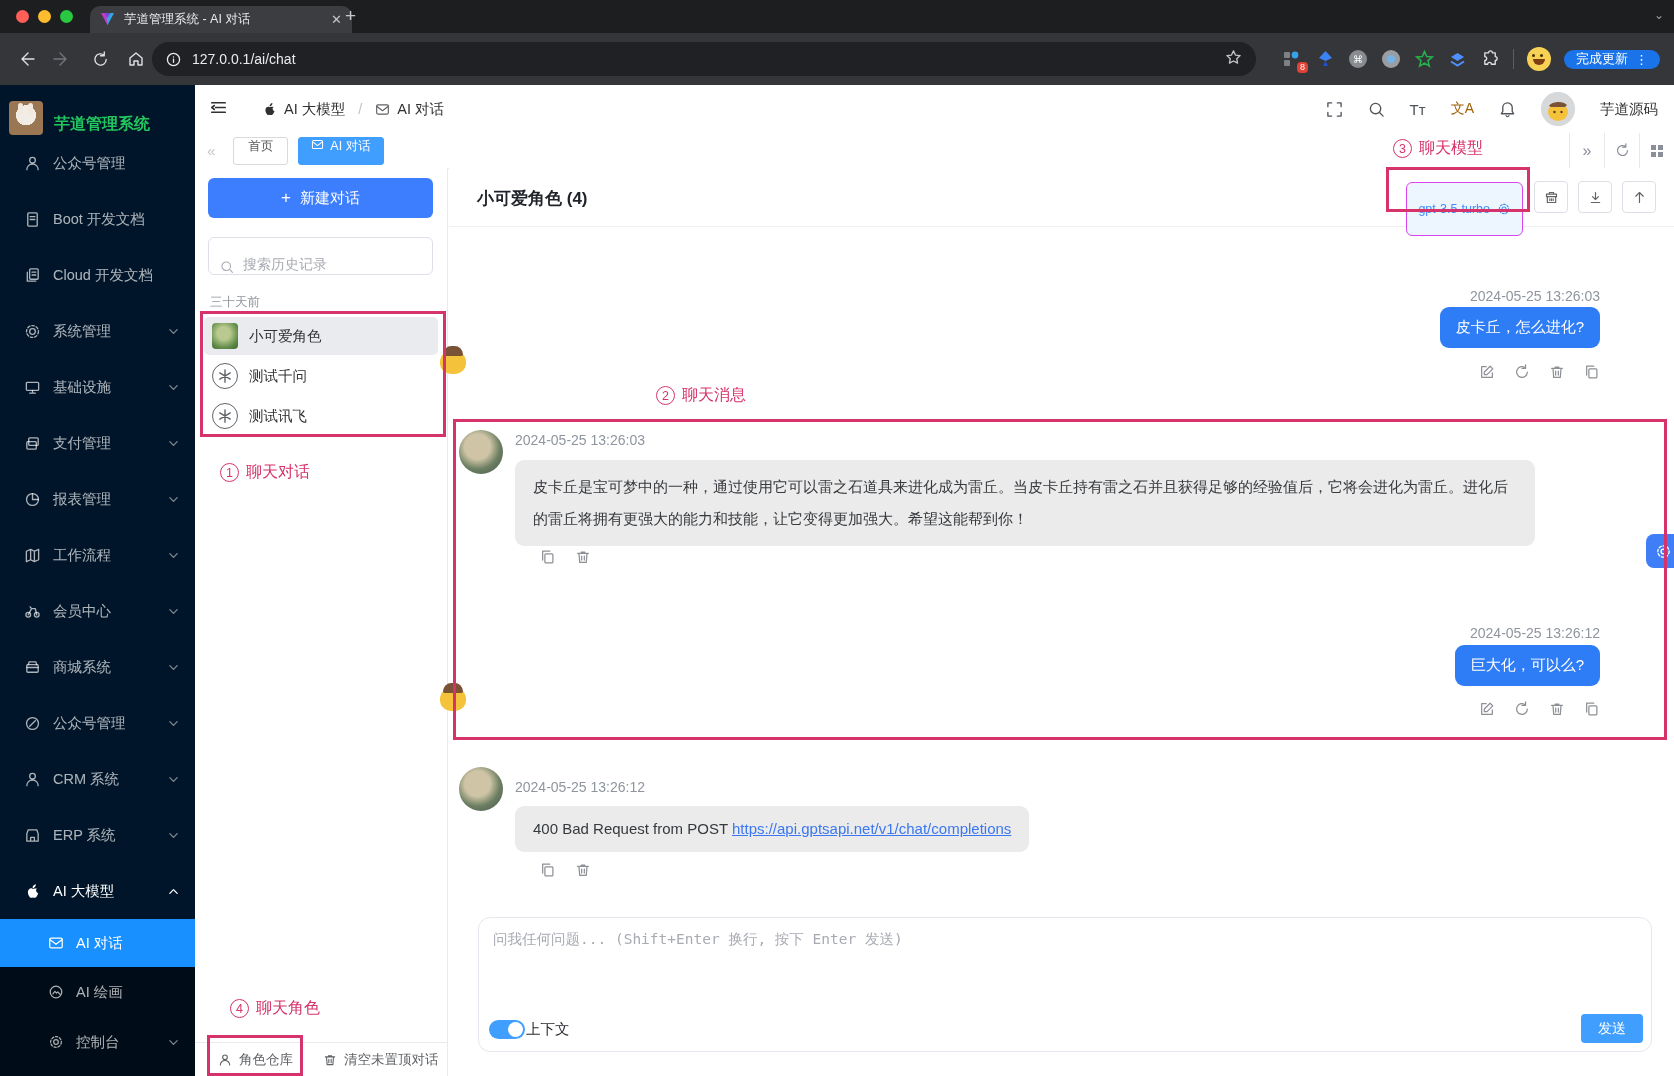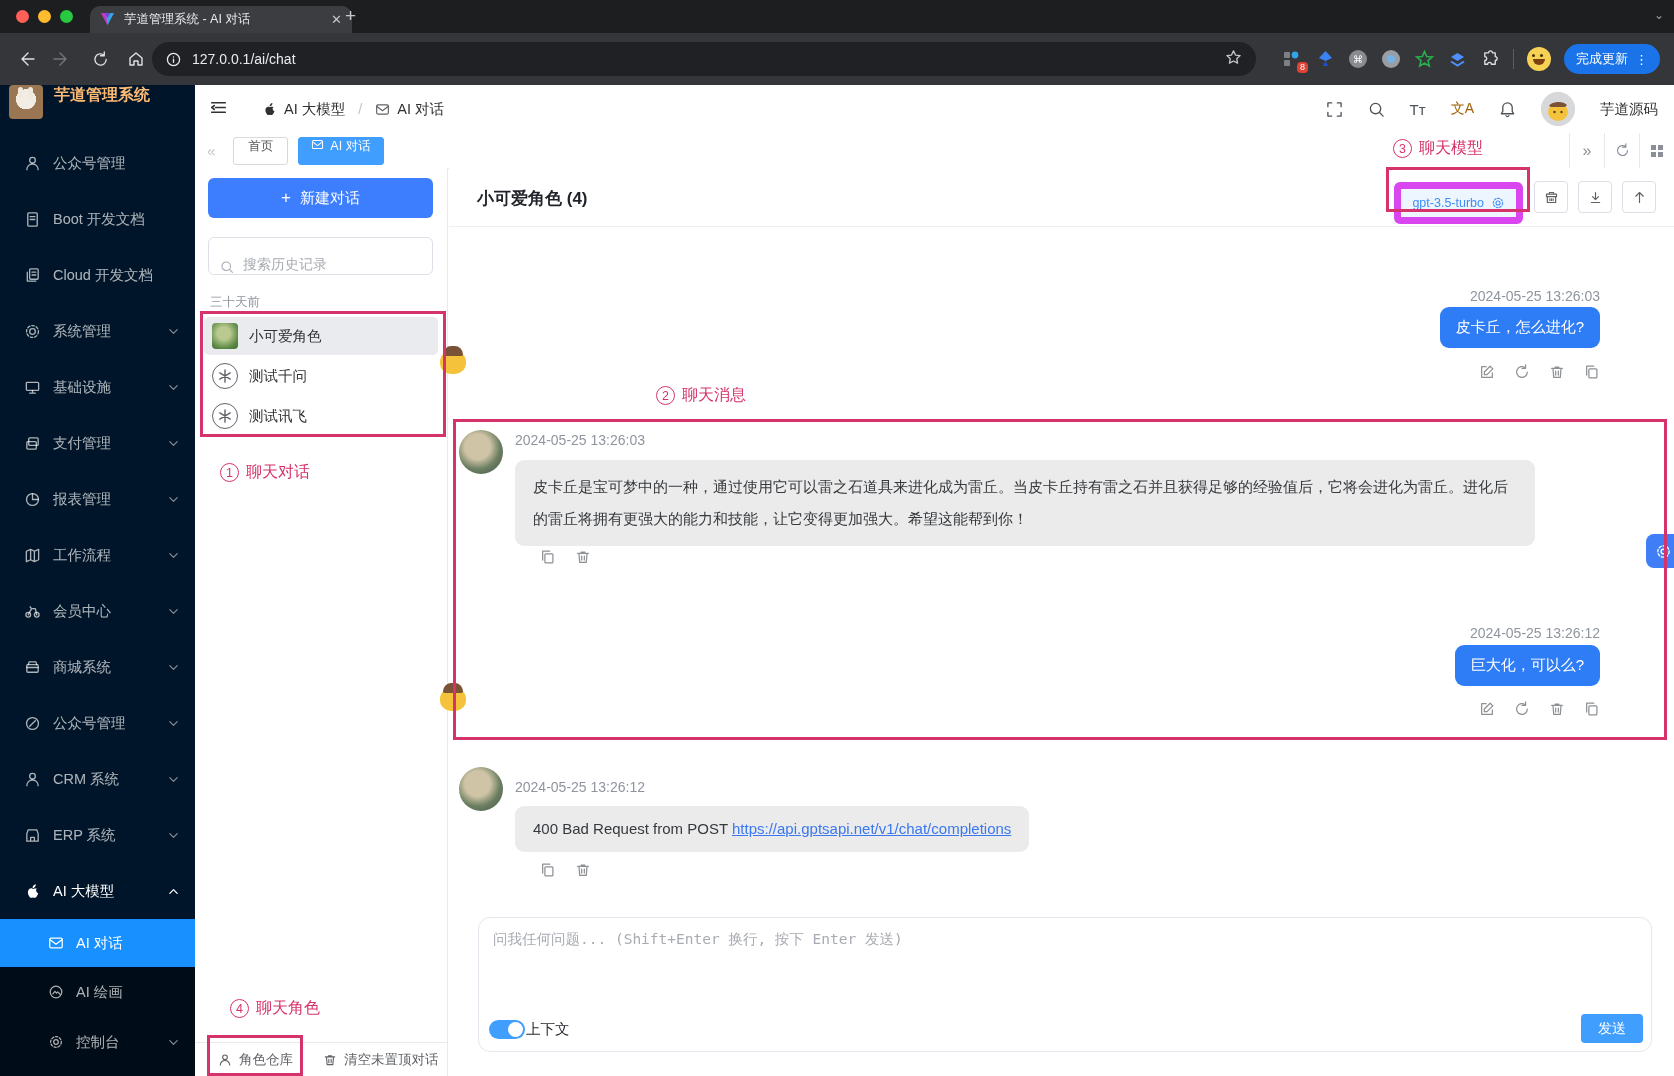--- a/index.html
+++ b/index.html
@@ -24,30 +24,30 @@
     color:#e8eaed;font-size:14px}
   .urlstar{margin-left:auto;color:#c3c6ca}
   .exts{position:absolute;left:1282px;right:6px;top:0;height:52px;display:flex;align-items:center;gap:13px}
   .extic{position:relative;width:20px;height:20px;display:flex;align-items:center;justify-content:center}
   .badge8{position:absolute;right:-6px;bottom:-4px;background:#e04235;color:#fff;font-size:9px;
     border-radius:4px;padding:1px 3px;line-height:1}
   .sep-v{width:1px;height:20px;background:#5c5f62}
   .emoji{width:24px;height:24px;border-radius:50%;background:#f6d154;position:relative}
   .emoji:before{content:"";position:absolute;left:5px;top:7px;width:3px;height:3px;border-radius:50%;background:#4a3206;box-shadow:8px 0 0 #4a3206}
   .emoji:after{content:"";position:absolute;left:6px;top:12px;width:12px;height:6px;border-radius:0 0 10px 10px;background:#7c3f12}
-  .updatepill{height:30px;border-radius:15px;background:#1a73e8;color:#fff;display:flex;
+  .updatepill{height:19px;border-radius:15px;background:#1a73e8;color:#fff;display:flex;
     align-items:center;gap:7px;padding:0 12px;font-size:13px;white-space:nowrap}
   .kebab{letter-spacing:0;font-size:13px}
 
   
   .app{position:absolute;top:85px;left:0;right:0;bottom:0;background:#fff}
 
   
   .sidebar{position:absolute;left:0;top:0;bottom:0;width:195px;background:#001529;color:rgba(255,255,255,.68)}
-  .logo{height:50px;display:flex;align-items:flex-start;gap:11px;padding:0 9px;color:#fdba74}
+  .logo{height:50px;display:flex;align-items:flex-end;gap:11px;padding:0 9px;color:#22c55e}
   .logo-img{width:34px;height:34px;border-radius:4px;background:radial-gradient(circle at 50% 42%,#f2ede4 0 38%,#9b7653 39% 100%);position:relative;flex:none}
   .logo-img:before{content:"";position:absolute;left:9px;top:2px;width:5px;height:11px;border-radius:3px;background:#efe9df;box-shadow:10px 0 0 #efe9df}
   .logo-title{font-size:16px;font-weight:bold;white-space:nowrap}
   .nav{position:absolute;top:50px;left:0;right:0}
   .nav-item{height:56px;display:flex;align-items:center;gap:12px;padding:0 16px 0 24px;font-size:14.5px;cursor:pointer}
   .nav-item svg{flex:none}
   .chev{margin-left:auto;color:rgba(255,255,255,.5)}
   .submenu{position:absolute;left:0;right:0;top:834px;bottom:0;background:#000c17}
   .sub-item{height:50px;display:flex;align-items:center;gap:12px;padding:0 16px 0 48px;font-size:14.5px}
   .sub-item.active{height:48px;background:#1890ff;color:#fff}
@@ -88,22 +88,22 @@
   .openai{width:26px;height:26px;border-radius:50%;border:1.5px solid #5f6368;box-sizing:border-box;flex:none;
     display:flex;align-items:center;justify-content:center;color:#5f6368}
   .panel-foot{position:absolute;left:0;right:0;top:874px;height:34px;border-top:1px solid #e8eaed;
     display:flex;align-items:center;gap:30px;padding-left:23px;font-size:13.5px;color:#606266}
   .foot-btn{display:flex;align-items:center;gap:7px}
 
   
   .mainchat{position:absolute;left:449px;top:83px;right:0;bottom:0;background:#fff}
   .titlebar{position:relative;height:58px;border-bottom:1px solid #f0f0f0}
   .chat-title{position:absolute;left:28px;top:19px;font-size:17px;font-weight:bold;color:#1f2329}
-  .modelbtn{position:absolute;right:151px;top:14px;height:28px;border:7px solid #d946ef;background:#edf5ff;
-    border-radius:6px;color:#3e8ef7;font-size:12.5px;display:flex;align-items:center;gap:7px;padding:0 11px}
+  .modelbtn{position:absolute;right:151px;top:14px;height:28px;border:1px solid #d946ef;background:#edf5ff;
+    border-radius:6px;color:#3e8ef7;font-size:12.5px;display:flex;align-items:center;gap:7px;padding:12px 11px}
   .sqbtn{position:absolute;top:13px;width:32px;height:30px;border:1px solid #dcdfe6;border-radius:4px;
     background:#fff;display:flex;align-items:center;justify-content:center;color:#606266}
   .msg-time{position:absolute;font-size:14px;color:#8f959e;white-space:nowrap}
   .avatar{position:absolute;width:44px;height:44px;border-radius:50%;overflow:hidden;flex:none}
   .av-user{background:#d4d6d8;position:relative}
   .av-user:before{content:"";position:absolute;left:9px;top:12px;width:26px;height:24px;border-radius:50% 50% 45% 45%;background:#f5c33b}
   .av-user:after{content:"";position:absolute;left:12px;top:8px;width:20px;height:10px;border-radius:10px 10px 2px 2px;background:#7a5236}
   .av-bot{background:radial-gradient(circle at 42% 38%,#cfc4a6 0 34%,#6d7f62 60%,#3f5347 100%)}
   .bubble-user{position:absolute;background:#2e7cf6;color:#fff;font-size:15px;border-radius:9px;
     padding:11px 16px;white-space:nowrap}

